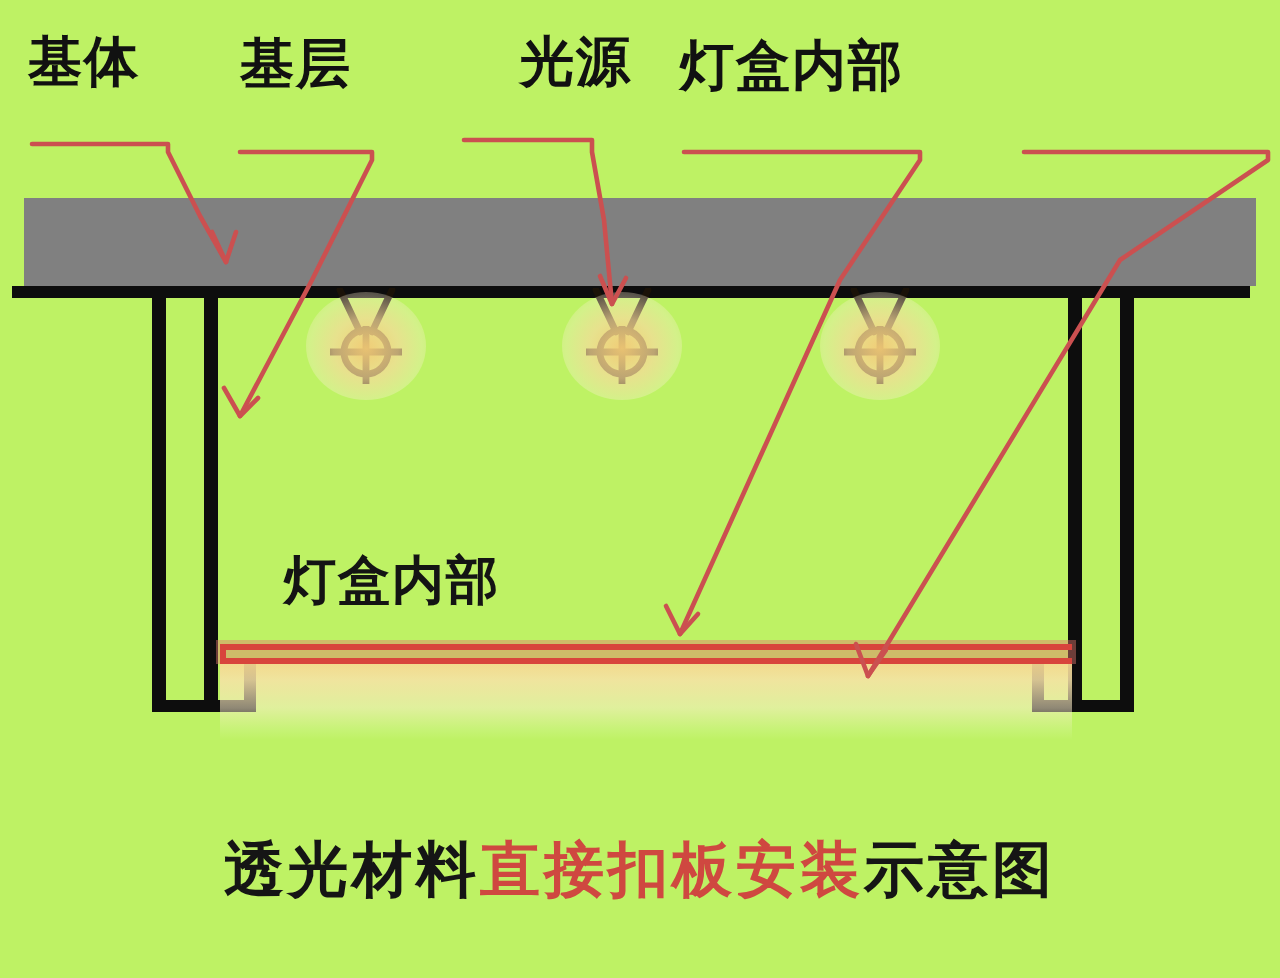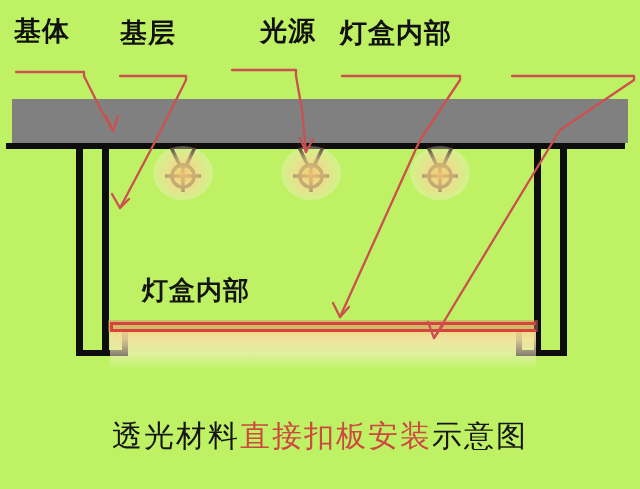--- a/index.html
+++ b/index.html
@@ -107,21 +107,21 @@
         rgba(255, 255, 255, 0) 100%);
   }
   
   .caption {
     position: absolute;
     left: 0;
     width: 640px;
     text-align: center;
     font-family: "Liberation Sans", "DejaVu Sans", sans-serif;
     font-size: 30px;
-    font-weight: 400;
+    font-weight: 700;
     letter-spacing: 2px;
     line-height: 1;
     white-space: nowrap;
   }
   .cap-black { color: #151515; }
   .cap-red { color: #cf4840; }
 </style>
 </head>
 <body>
 

